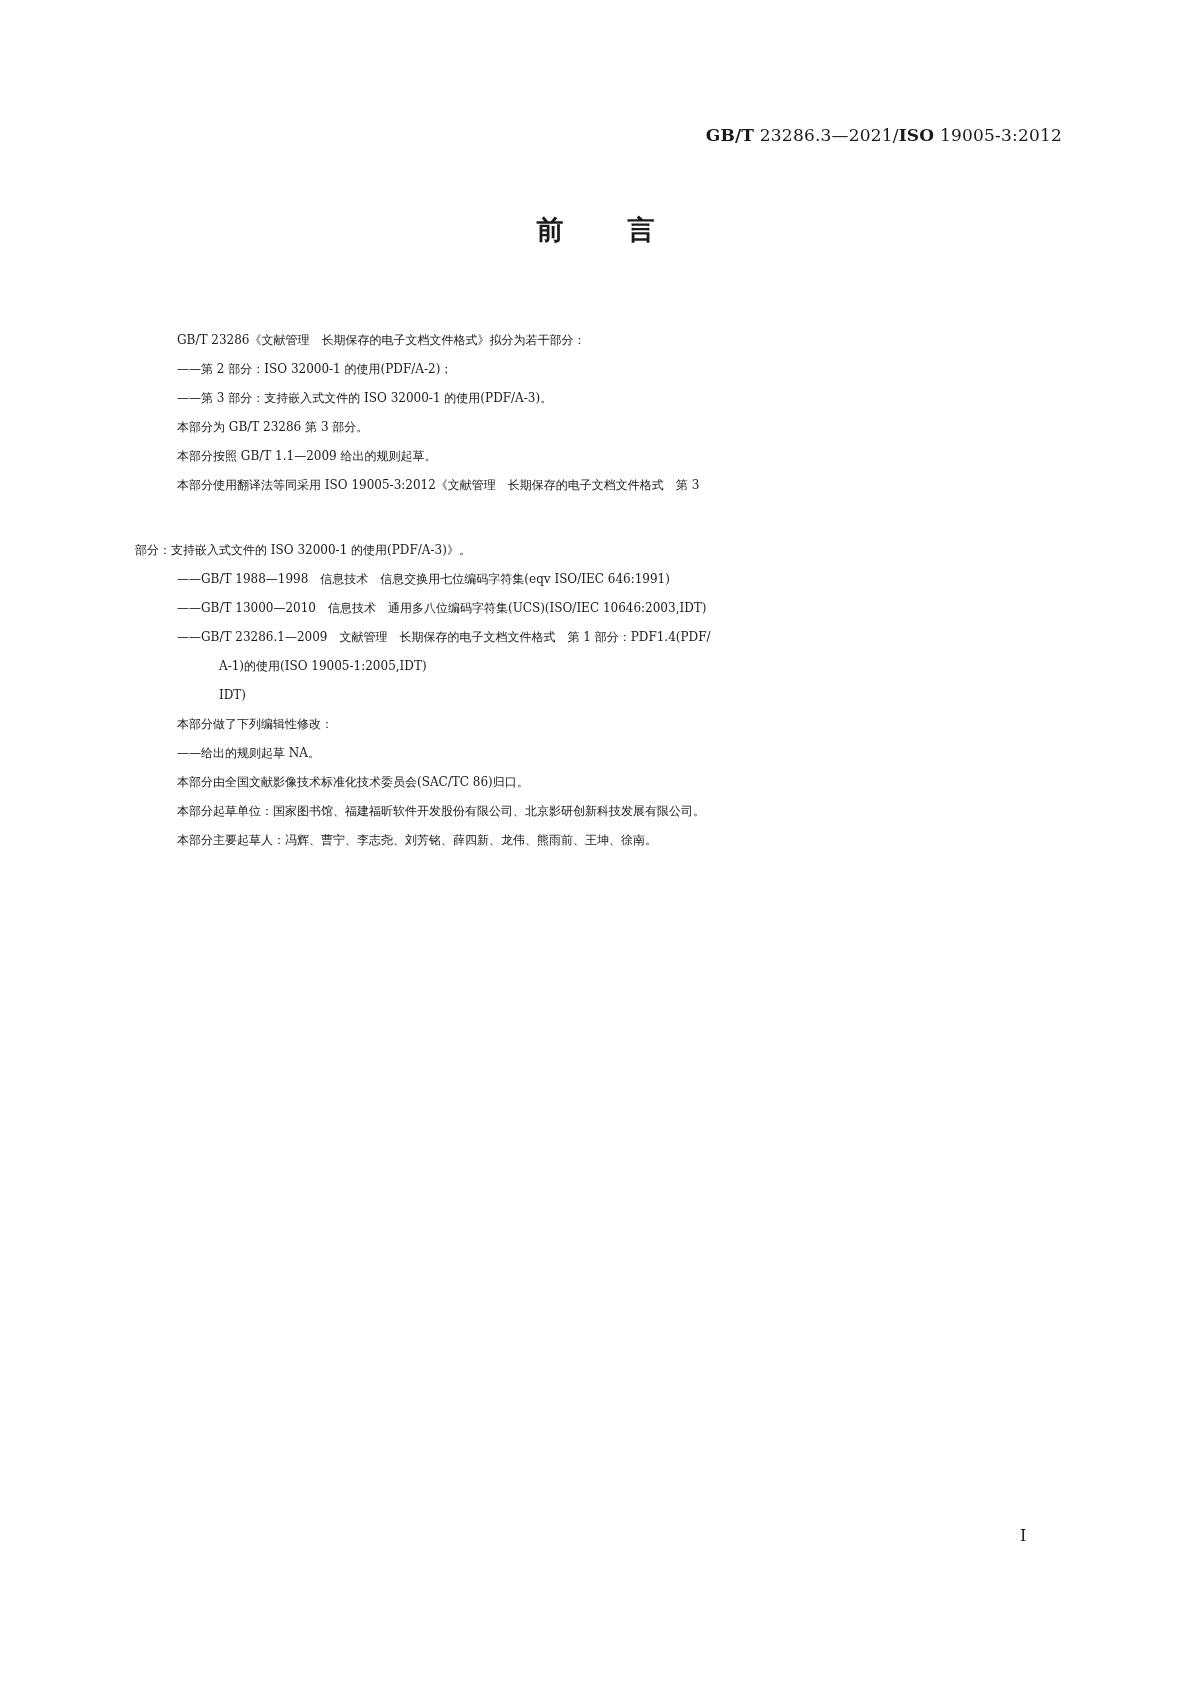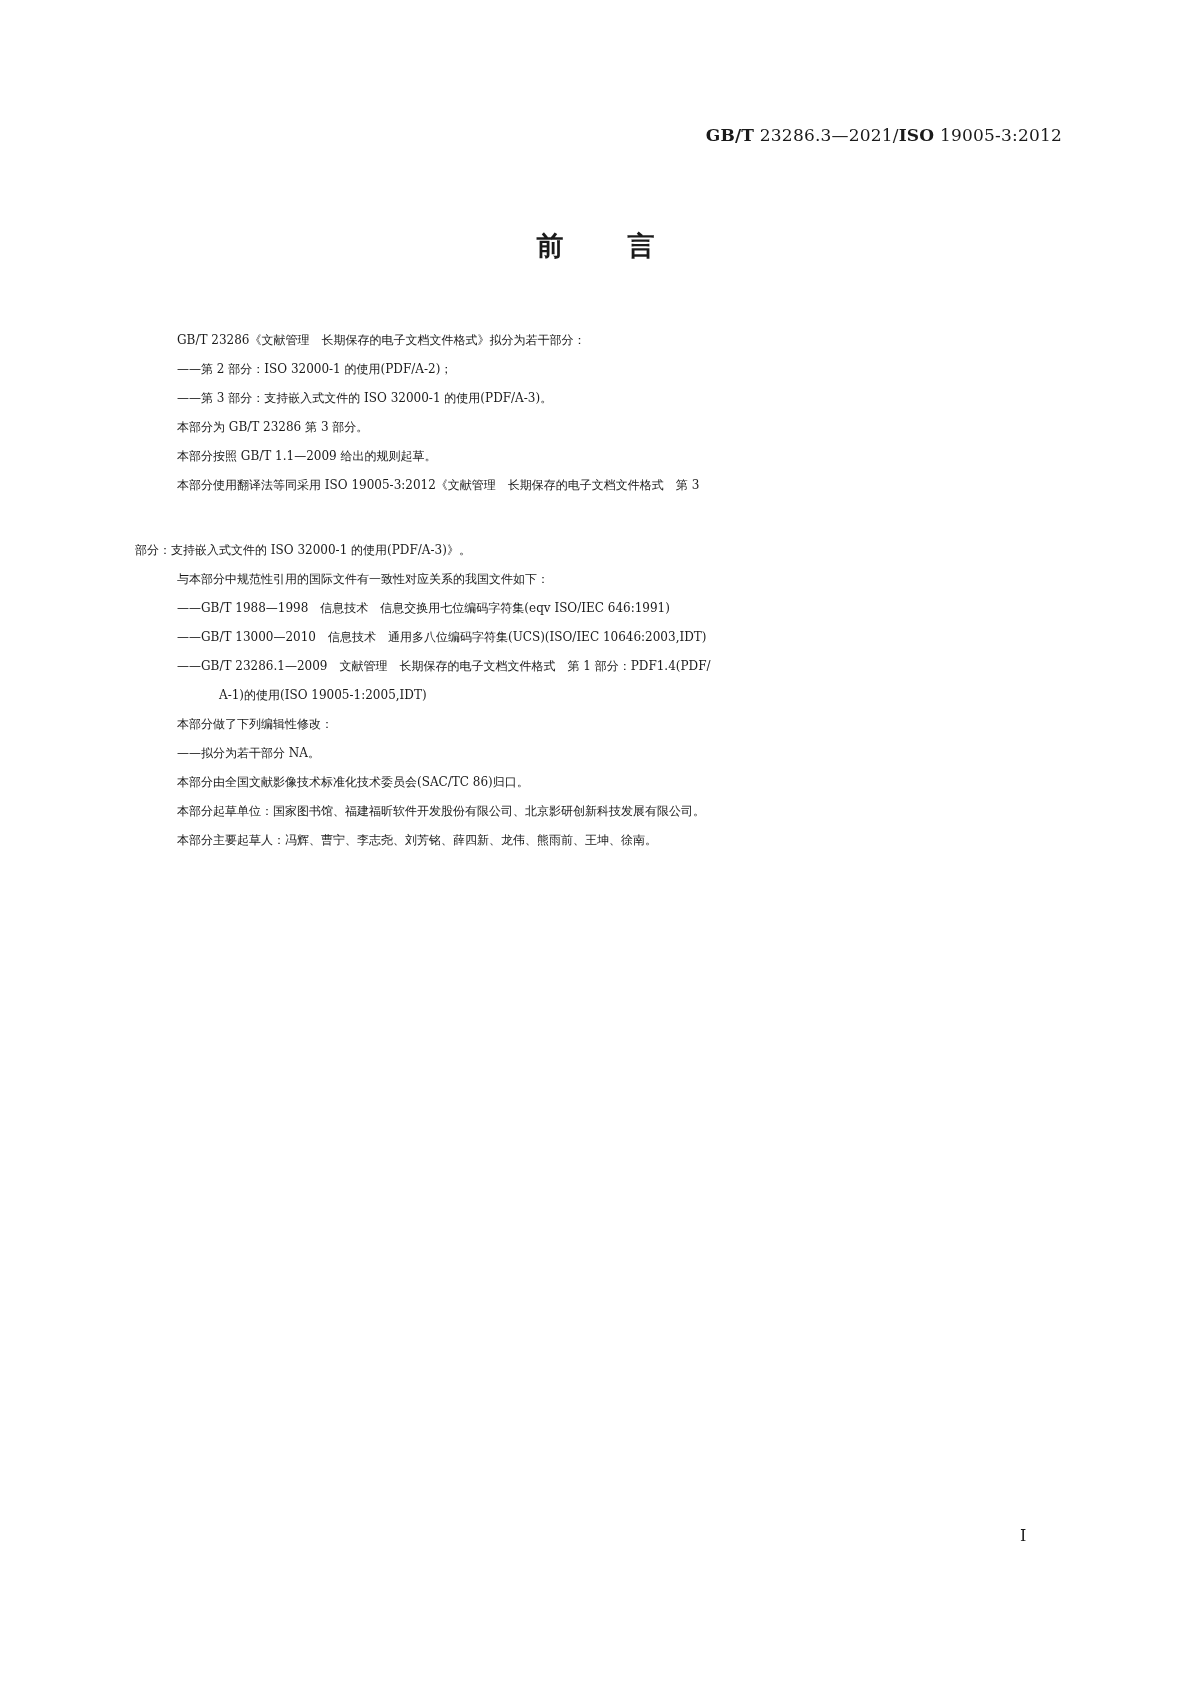--- a/index.html
+++ b/index.html
@@ -1,20 +1,20 @@
 <!DOCTYPE html>
 <html><head>
 <meta charset="utf-8">
 <style>
   html, body { margin:0; padding:0; background:#ffffff; }
   body { width:1191px; height:1684px; position:relative; overflow:hidden;
          font-family:"DejaVu Serif","Liberation Serif",serif; color:#1a1a1a; }
   .header { position:absolute; top:125px; right:129px; font-size:17px; letter-spacing:0.2px; white-space:nowrap; }
   .header .b { font-weight:bold; }
-  .title { position:absolute; top:228px; left:0; width:1191px; text-align:center;
+  .title { position:absolute; top:212px; left:0; width:1191px; text-align:center;
            font-family:"DejaVu Sans","Liberation Sans",sans-serif; font-weight:bold; font-size:27px; letter-spacing:0; }
   .title span.gap { display:inline-block; width:64px; }
   .body { position:absolute; top:326px; left:135px; width:928px; font-size:12px; line-height:29px; }
   .line { white-space:nowrap; height:29px; }
   .p { padding-left:42px; }
   .cont { padding-left:0;margin-top:36px; }
   .sub2 { padding-left:84px; }
   .page-num { position:absolute; top:1526px; left:1020px; font-size:16px; }
 </style>
 </head>
@@ -31,25 +31,25 @@
 </div>
 
 <div class="body">
   <div class="line p">GB/T 23286《文献管理　长期保存的电子文档文件格式》拟分为若干部分：</div>
   <div class="line p">——第 2 部分：ISO 32000-1 的使用(PDF/A-2)；</div>
   <div class="line p">——第 3 部分：支持嵌入式文件的 ISO 32000-1 的使用(PDF/A-3)。</div>
   <div class="line p">本部分为 GB/T 23286 第 3 部分。</div>
   <div class="line p">本部分按照 GB/T 1.1—2009 给出的规则起草。</div>
   <div class="line p">本部分使用翻译法等同采用 ISO 19005-3:2012《文献管理　长期保存的电子文档文件格式　第 3</div>
   <div class="line cont">部分：支持嵌入式文件的 ISO 32000-1 的使用(PDF/A-3)》。</div>
-  <div class="line p">与本部分中规范性引用的国际文件有一致性对应关系的我国文件如下：</div>
   <div class="line p">——GB/T 1988—1998　信息技术　信息交换用七位编码字符集(eqv ISO/IEC 646:1991)</div>
   <div class="line p">——GB/T 13000—2010　信息技术　通用多八位编码字符集(UCS)(ISO/IEC 10646:2003,IDT)</div>
   <div class="line p">——GB/T 23286.1—2009　文献管理　长期保存的电子文档文件格式　第 1 部分：PDF1.4(PDF/</div>
   <div class="line sub2">A-1)的使用(ISO 19005-1:2005,IDT)</div>
+  <div class="line sub2">IDT)</div>
   <div class="line p">本部分做了下列编辑性修改：</div>
-  <div class="line p">——拟分为若干部分 NA。</div>
+  <div class="line p">——给出的规则起草 NA。</div>
   <div class="line p">本部分由全国文献影像技术标准化技术委员会(SAC/TC 86)归口。</div>
   <div class="line p">本部分起草单位：国家图书馆、福建福昕软件开发股份有限公司、北京影研创新科技发展有限公司。</div>
   <div class="line p">本部分主要起草人：冯辉、曹宁、李志尧、刘芳铭、薛四新、龙伟、熊雨前、王坤、徐南。</div>
 </div>
 
 <div class="page-num">I</div>
 
 </body></html>

